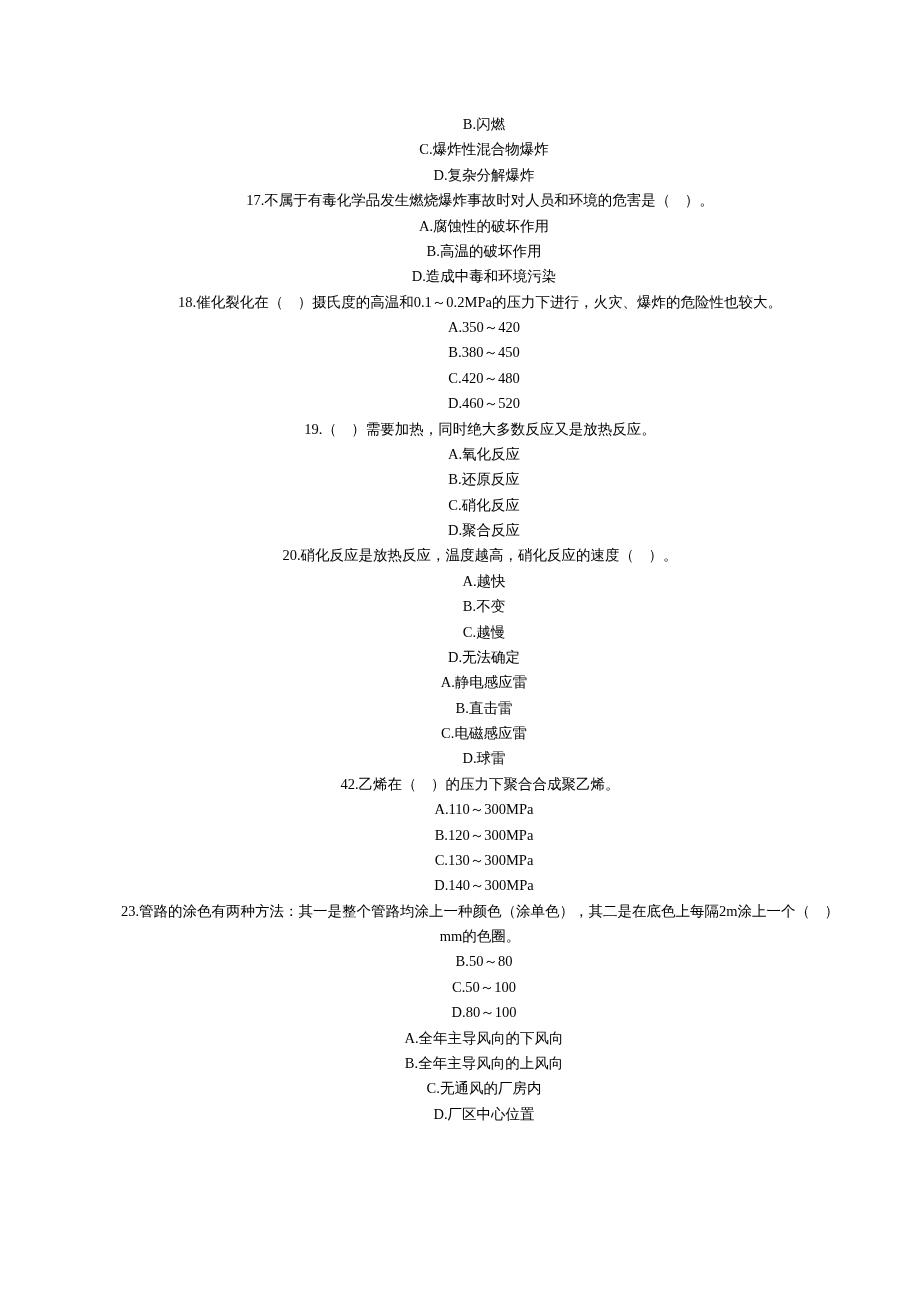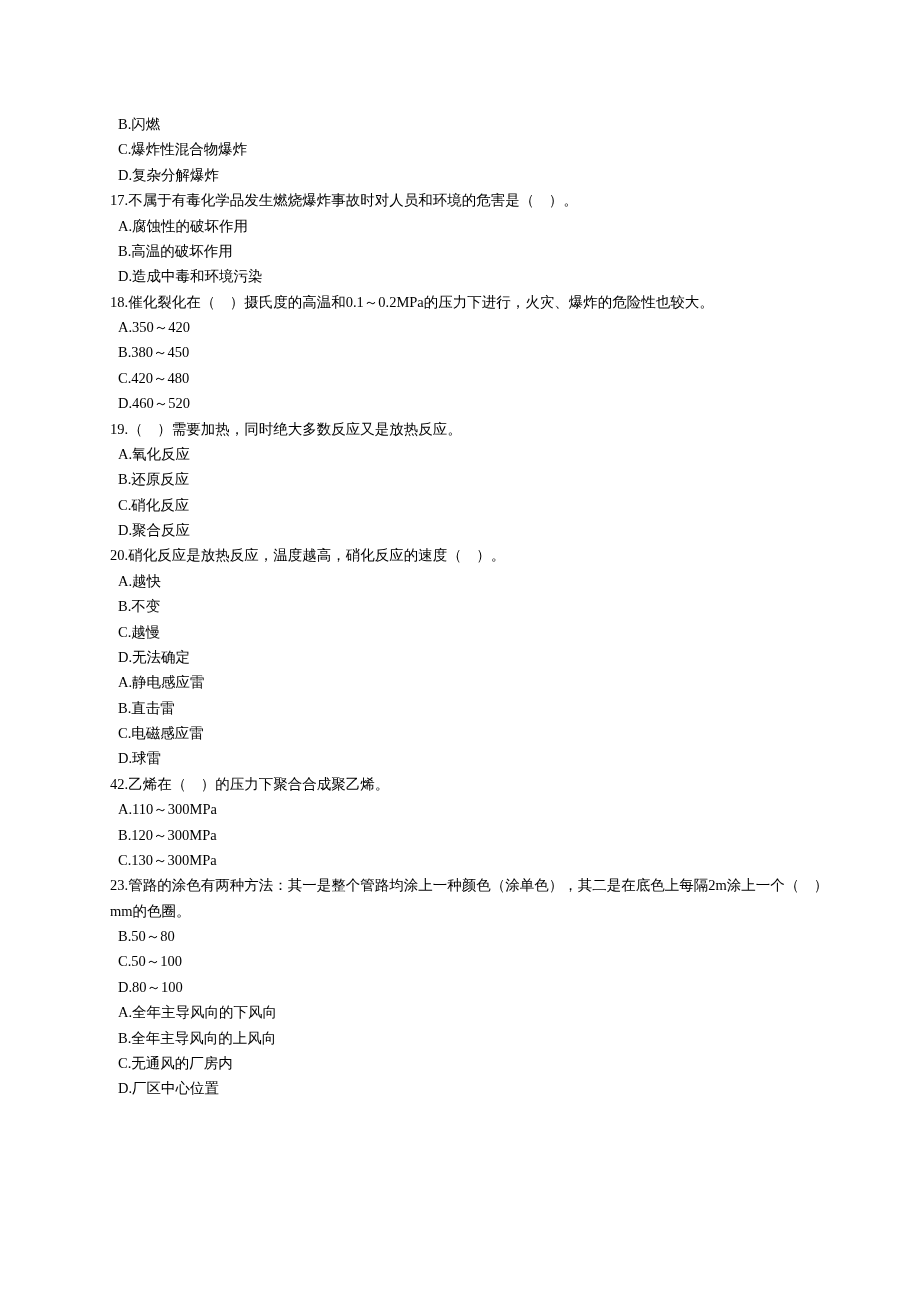--- a/index.html
+++ b/index.html
@@ -1,18 +1,19 @@
 <!DOCTYPE html>
 <html><head>
   <meta charset="utf-8">
   <style>
     * {
       margin: 0;
       padding: 0;
       box-sizing: border-box;
+      text-align: center;
     }
     body {
       background: #ffffff;
       font-family: "SimSun", "宋体", serif;
       font-size: 14.5px;
       color: #000000;
       line-height: 1.75;
       padding: 112px 70px 100px 110px;
       width: 920px;
     }
@@ -51,20 +52,21 @@
   <div class="option">C.越慢</div>
   <div class="option">D.无法确定</div>
   <div class="option">A.静电感应雷</div>
   <div class="option">B.直击雷</div>
   <div class="option">C.电磁感应雷</div>
   <div class="option">D.球雷</div>
   <div class="question">42.乙烯在（　）的压力下聚合合成聚乙烯。</div>
   <div class="option">A.110～300MPa</div>
   <div class="option">B.120～300MPa</div>
   <div class="option">C.130～300MPa</div>
+  <div class="option">D.140～300MPa</div>
   <div class="question">23.管路的涂色有两种方法：其一是整个管路均涂上一种颜色（涂单色），其二是在底色上每隔2m涂上一个（　）mm的色圈。</div>
   <div class="option">B.50～80</div>
   <div class="option">C.50～100</div>
   <div class="option">D.80～100</div>
   <div class="option">A.全年主导风向的下风向</div>
   <div class="option">B.全年主导风向的上风向</div>
   <div class="option">C.无通风的厂房内</div>
   <div class="option">D.厂区中心位置</div>
 </div>
 

